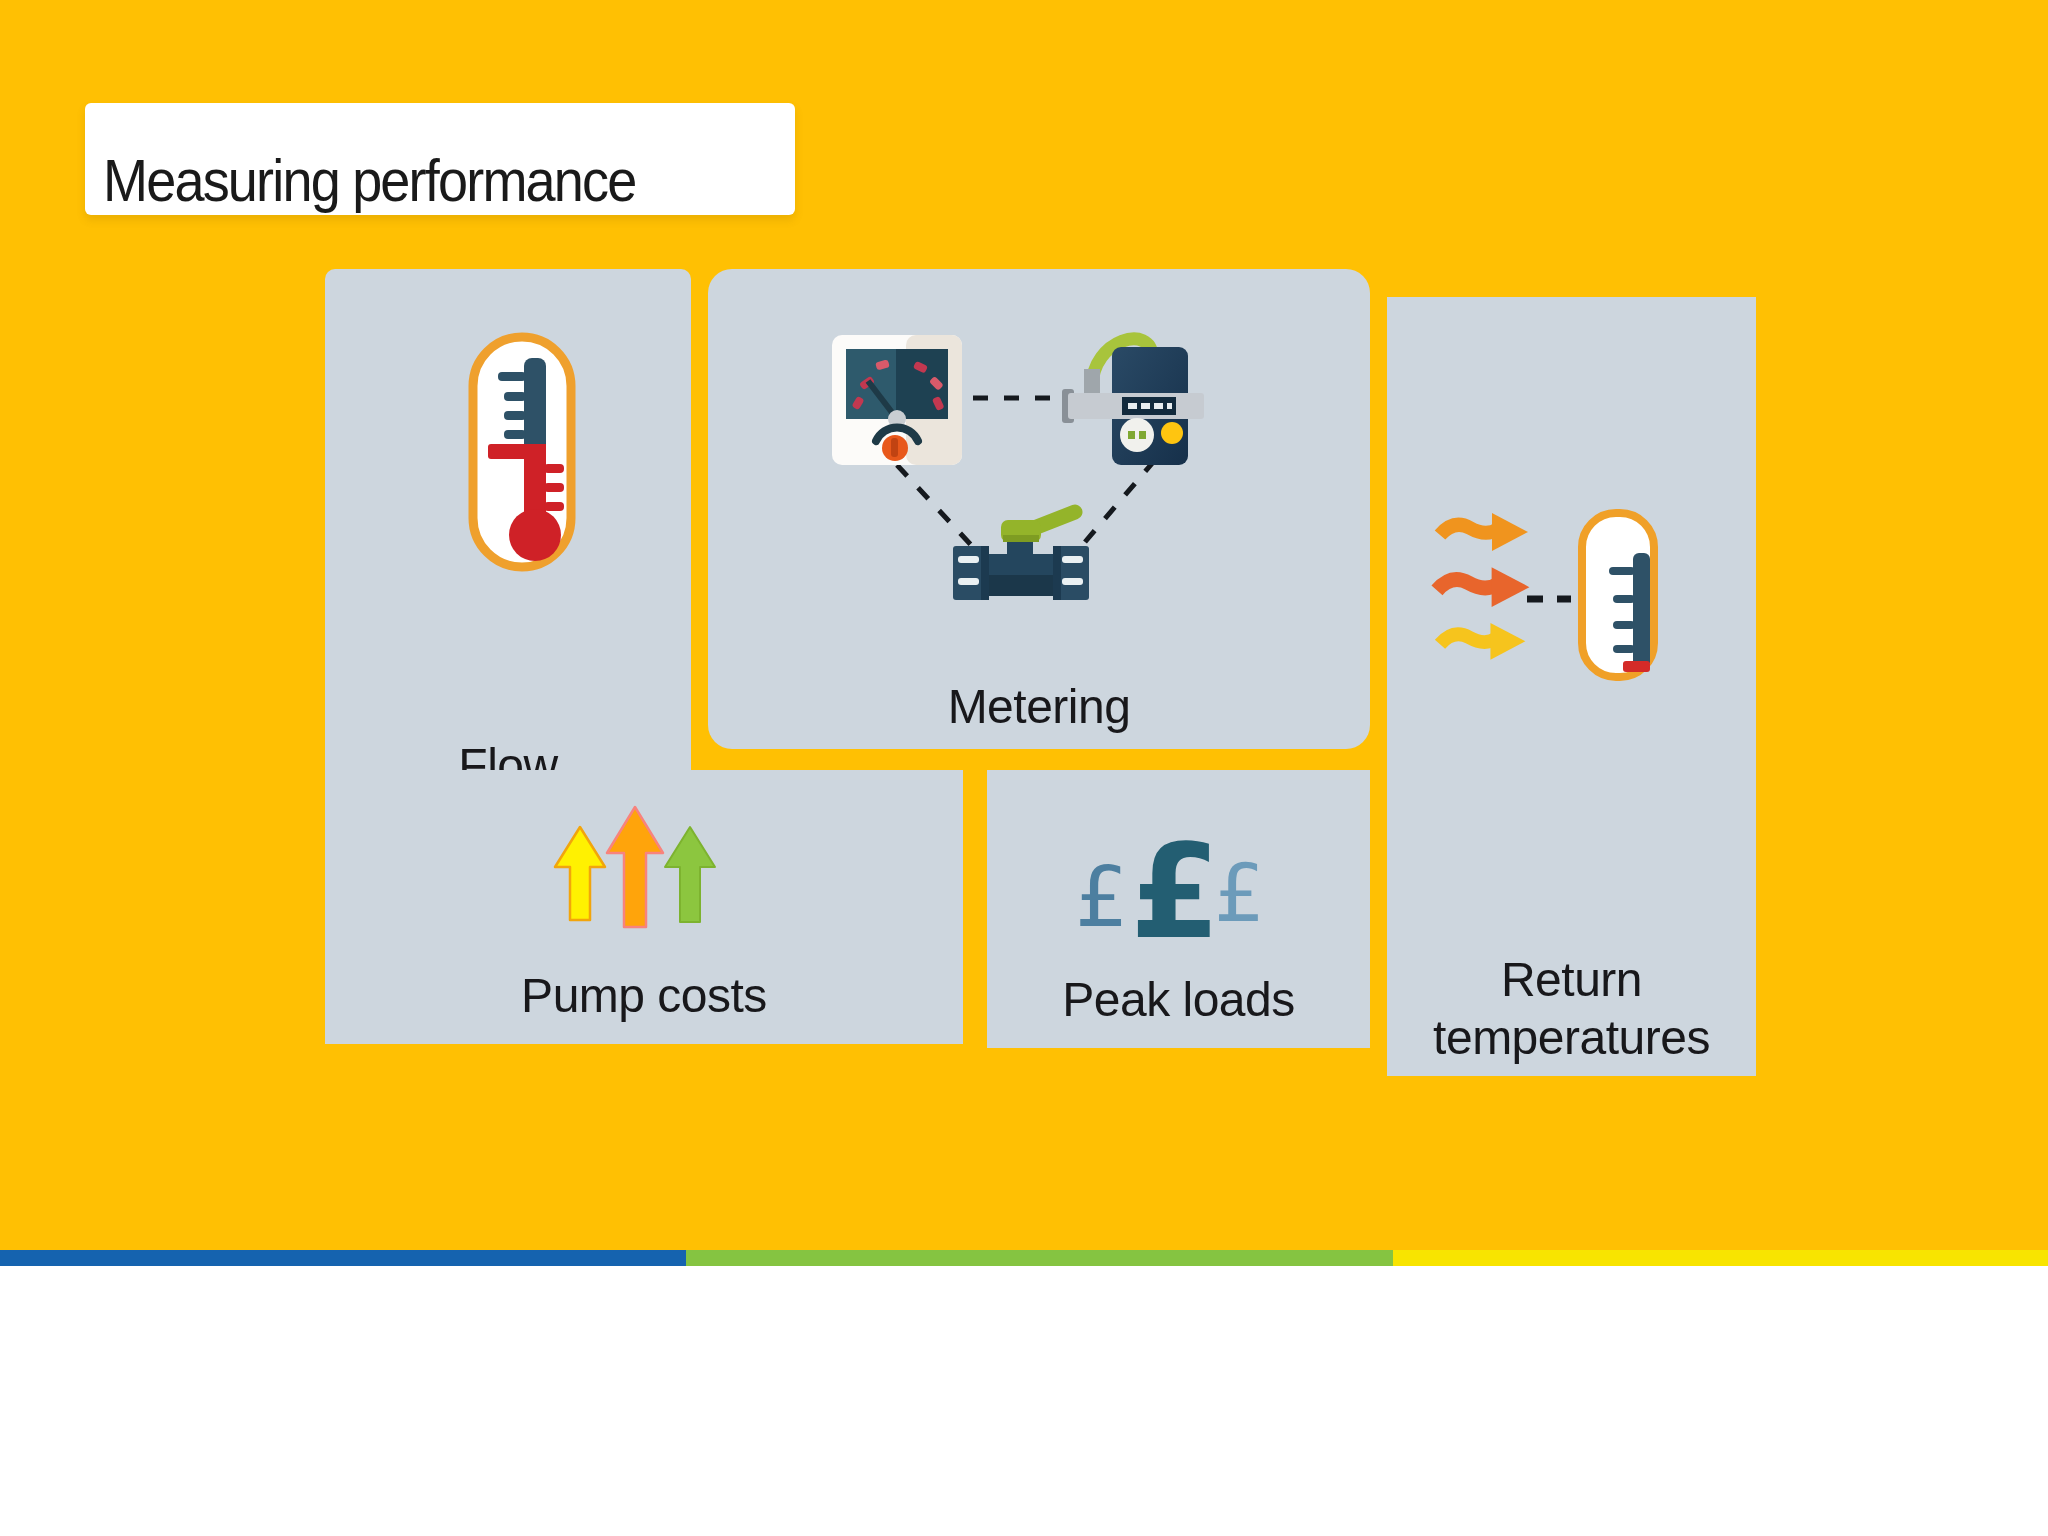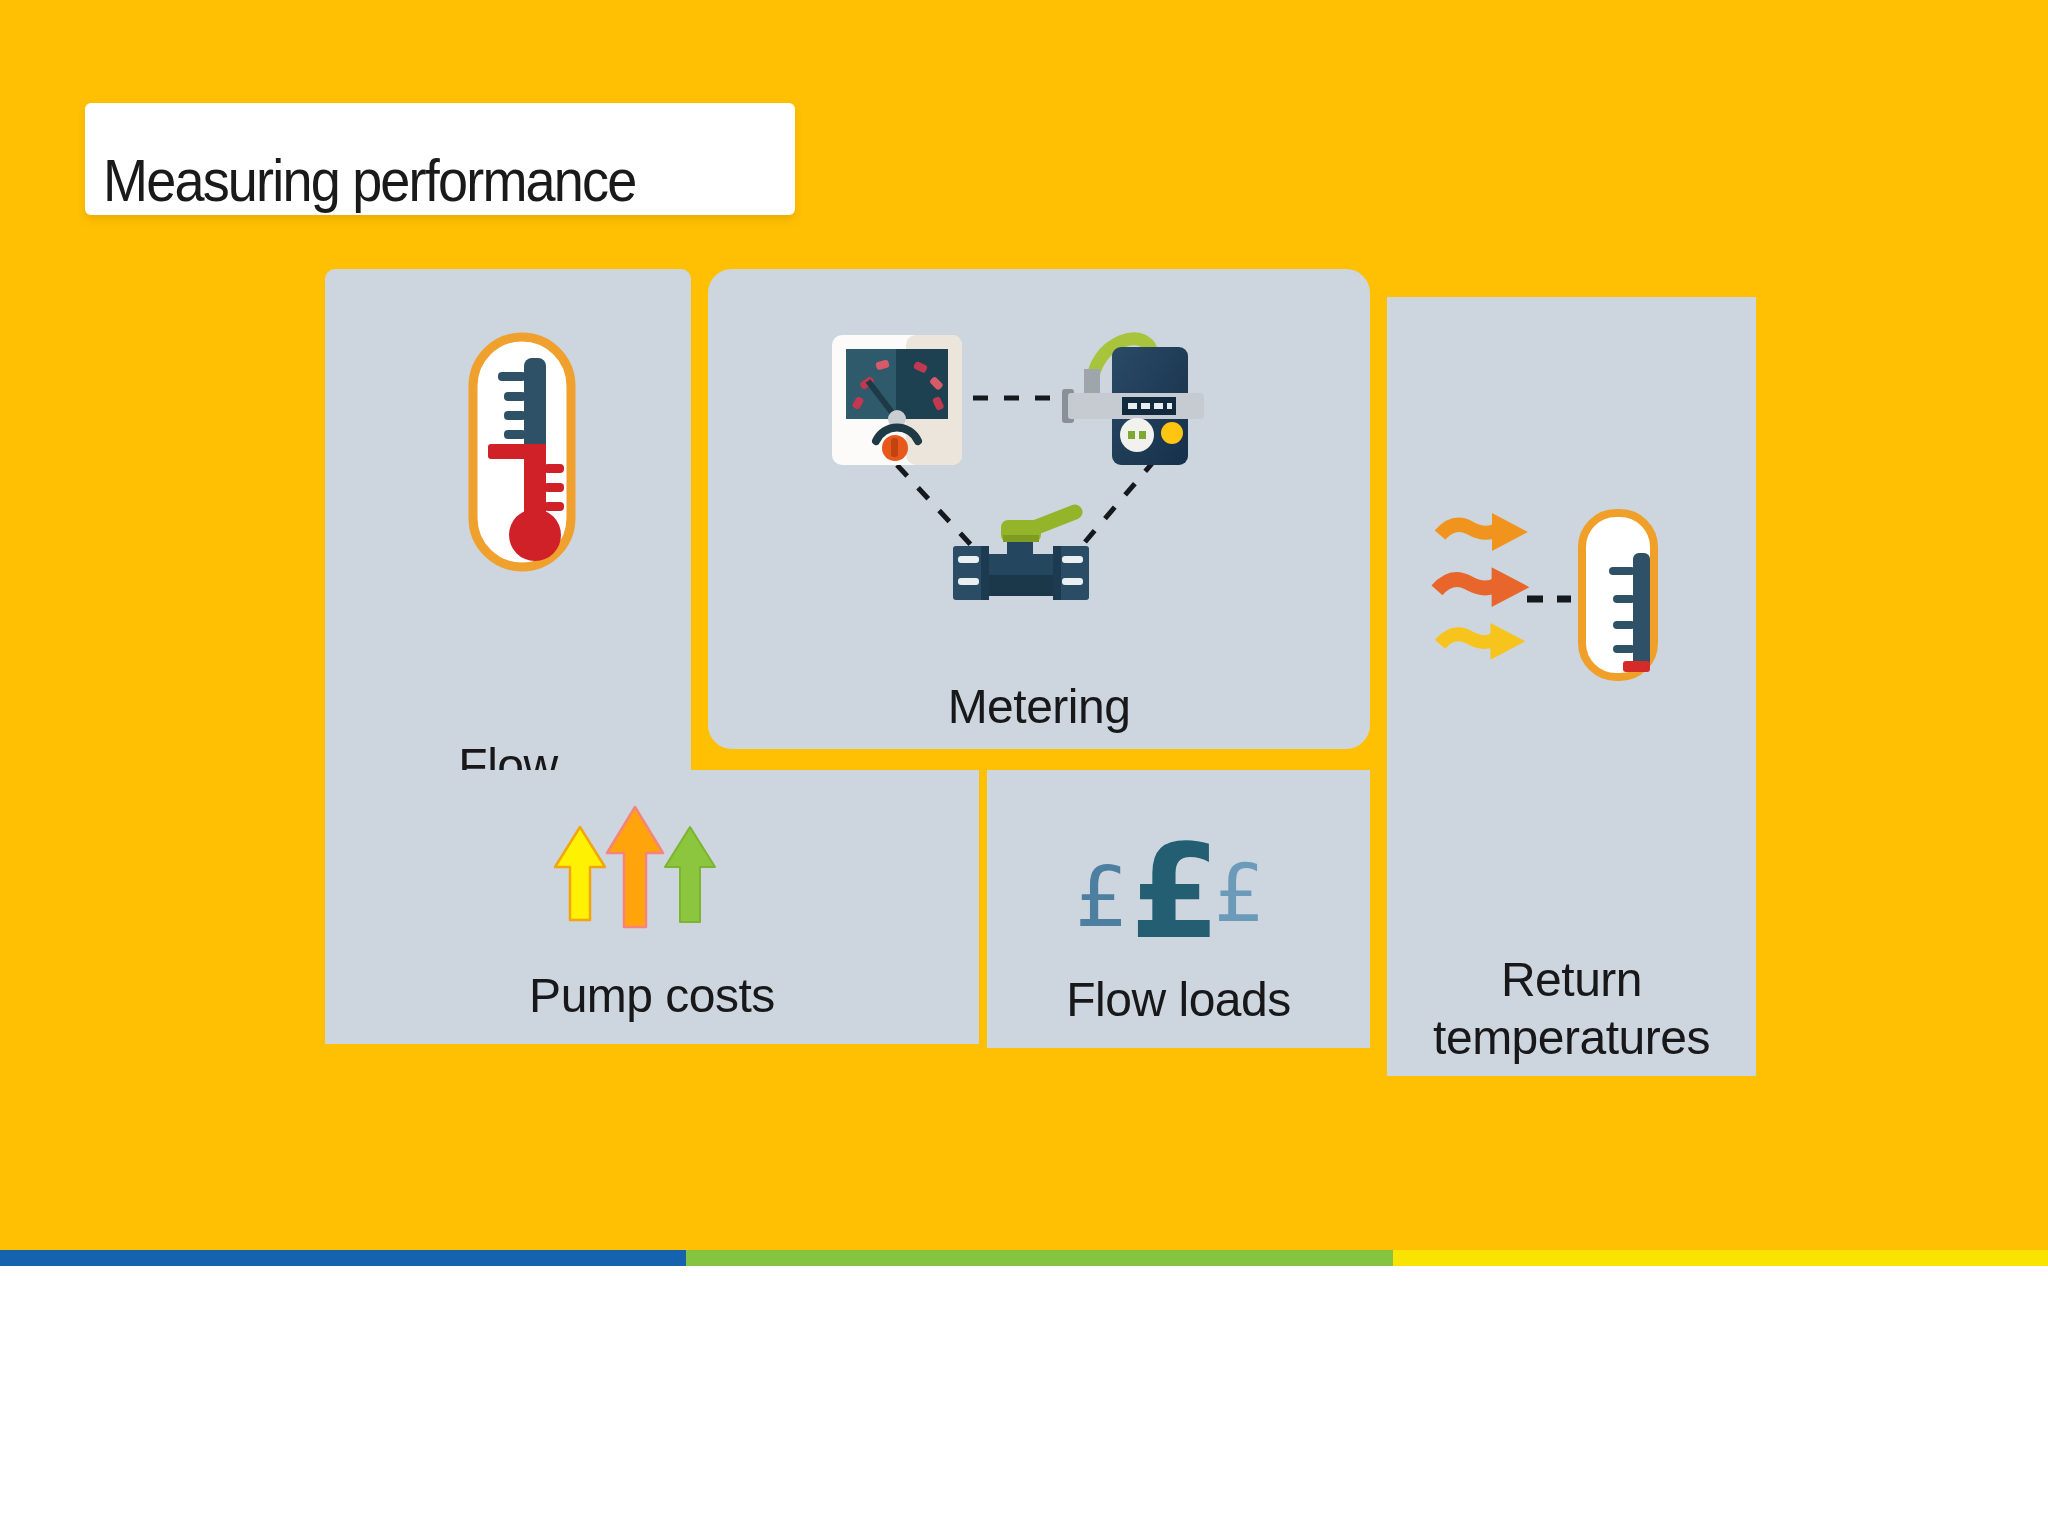--- a/index.html
+++ b/index.html
@@ -15,21 +15,21 @@
   }
   .title-text{
     font-size:60px;font-weight:300;color:var(--title-text,#1A1A1A);
     letter-spacing:-2px;transform:scaleX(.9);transform-origin:left center;
     padding-left:20px;white-space:nowrap;
   }
   .tile{position:absolute;background:var(--tile-bg,#CDD6DE);}
   .t-flow   {left:325px;top:269px;width:366px;height:595px;border-radius:10px;}
   .t-meter  {left:708px;top:269px;width:662px;height:480px;border-radius:24px;}
   .t-return {left:1387px;top:269px;width:369px;height:779px;margin-top:28px;}
-  .t-pump   {left:325px;top:770px;width:638px;height:274px;padding-left:16px;}
+  .t-pump   {left:325px;top:770px;width:638px;height:274px;}
   .t-peak   {left:987px;top:770px;width:383px;height:278px;}
   .tile-label{
     position:absolute;left:0;right:0;text-align:center;
     font-size:48px;font-weight:300;color:var(--label-text,#18181B);
     line-height:1.22;letter-spacing:-0.5px;
   }
   .lbl-flow{bottom:10px;padding:0 14px;}
   .lbl-meter{bottom:12px;}
   .lbl-return{bottom:8px;padding:0 14px;}
   .lbl-pump{bottom:18px;}
@@ -184,21 +184,21 @@
     </svg>
     <div class="tile-label lbl-pump">Pump costs</div>
   </div>
 
   <div class="tile t-peak">
     <div>
       <div class="pound pound-1">£</div>
       <div class="pound pound-2">£</div>
       <div class="pound pound-3">£</div>
     </div>
-    <div class="tile-label lbl-peak">Flow loads</div>
+    <div class="tile-label lbl-peak">Peak loads</div>
   </div>
 
   <div class="footer-bar">
     <div class="seg-blue"></div>
     <div class="seg-green"></div>
     <div class="seg-yellow"></div>
   </div>
   <div class="footer-white"></div>
 </div>
 

